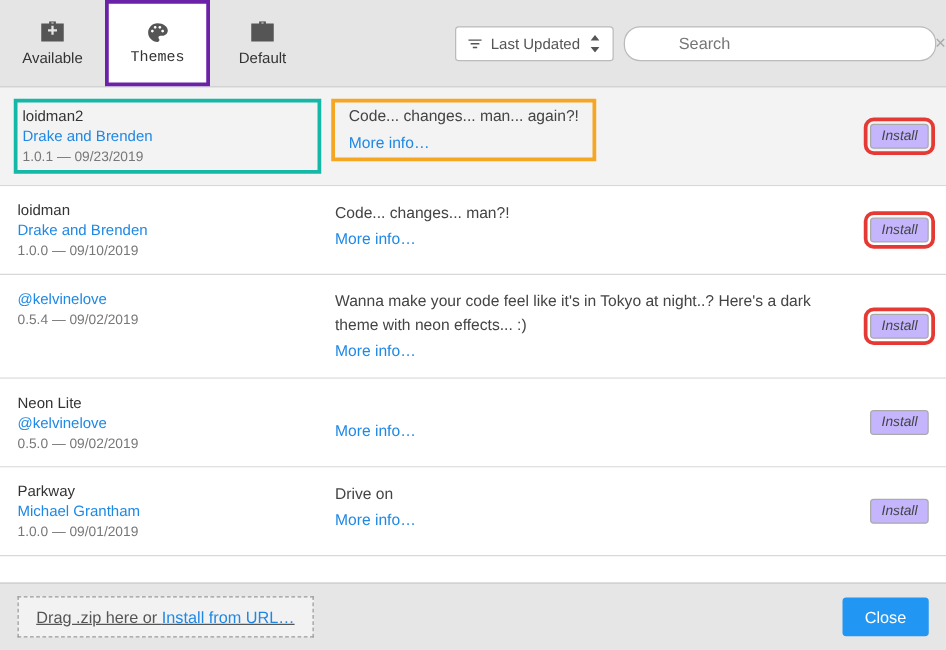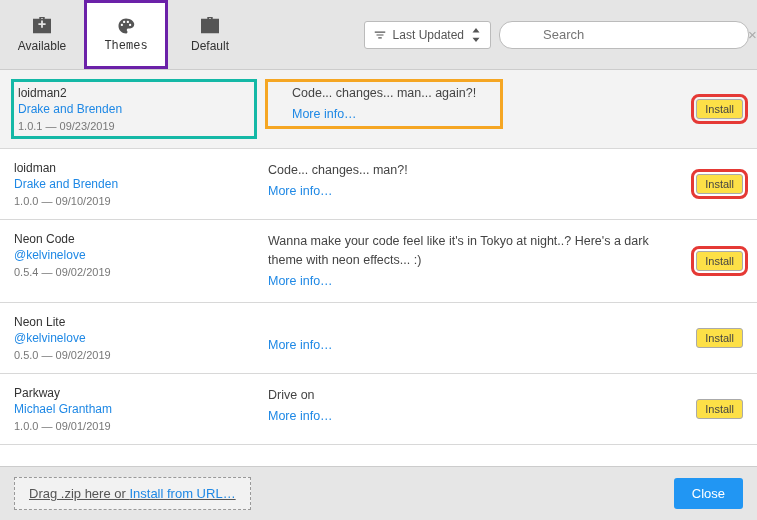--- a/index.html
+++ b/index.html
@@ -18,21 +18,21 @@
 .list { flex: 1; overflow-y: auto; }
 .row { display: flex; border-bottom: 1px solid #d8d8d8; padding: 12px 14px; gap: 14px; background: #fff; }
 .row:first-child { background: #f3f3f3; }
 .meta { width: 240px; }
 .name { font-size: 12px; color: #333; margin-bottom: 2px; }
 .author { color: #1e88e5; font-size: 12px; margin-bottom: 4px; }
 .version { color: #777; font-size: 11px; }
 .desc-col { flex: 1; font-size: 12.5px; color: #444; line-height: 1.5; }
 .moreinfo { color: #1e88e5; display: inline-block; margin-top: 2px; }
 .install-col { width: 70px; display: flex; align-items: center; justify-content: flex-end; }
-.install-btn { border: 1px solid #aaa; background: #fde047; font-size: 11px; padding: 3px 8px; border-radius: 3px; color: #444; cursor: pointer; }
+.install-btn { border: 1px solid #aaa; background: #c4b5fd; font-size: 11px; padding: 3px 8px; border-radius: 3px; color: #444; cursor: pointer; font-style: italic; }
 .hl-box-red { outline: 3px solid #e53935; outline-offset: 2px; }
 .hl-box-green { outline: 3px solid #14b8a6; }
 .hl-box-orange { outline: 3px solid #f5a623; }
 .bottombar { display: flex; align-items: center; background: #e6e6e6; border-top: 1px solid #ccc; padding: 10px 14px; }
 .dropzone { border: 1px dashed #999; padding: 8px 14px; font-size: 13px; color: #555; background: #f2f2f2; text-decoration: underline; }
 .dropzone a { color: #1e88e5; text-decoration: none; }
 .close-btn { margin-left: auto; background: #2196f3; color: #fff; border: none; border-radius: 3px; padding: 8px 18px; font-size: 13px; cursor: pointer; }
 </style>
 </head>
 <body>
@@ -79,21 +79,21 @@
 </div>
 
 <div class="list" id="list">
     <div class="row">
     <div class="meta hl-box-green" style="padding:4px">
       <div class="name">loidman2</div>
       <div class="author">Drake and Brenden</div>
       <div class="version">1.0.1 — 09/23/2019</div>
     </div>
     <div class="desc-col">
-      <div class="hl-box-orange" style="display:inline-block;padding:2px 24px">
+      <div class="hl-box-orange" style="display:inline-block;padding:2px 11px">
         <span>Code... changes... man... again?!</span><br>
         <span class="moreinfo">More info…</span>
       </div>
     </div>
     <div class="install-col">
       <button class="install-btn hl-box-red">Install</button>
     </div>
     </div>
     <div class="row">
     <div class="meta " style="">
@@ -106,21 +106,20 @@
         <span>Code... changes... man?!</span><br>
         <span class="moreinfo">More info…</span>
       </div>
     </div>
     <div class="install-col">
       <button class="install-btn hl-box-red">Install</button>
     </div>
     </div>
     <div class="row">
     <div class="meta " style="">
-      <div class="name">Neon Code</div>
       <div class="author">@kelvinelove</div>
       <div class="version">0.5.4 — 09/02/2019</div>
     </div>
     <div class="desc-col">
       <div class="" style="">
         <span>Wanna make your code feel like it's in Tokyo at night..? Here's a dark theme with neon effects... :)</span><br>
         <span class="moreinfo">More info…</span>
       </div>
     </div>
     <div class="install-col">

